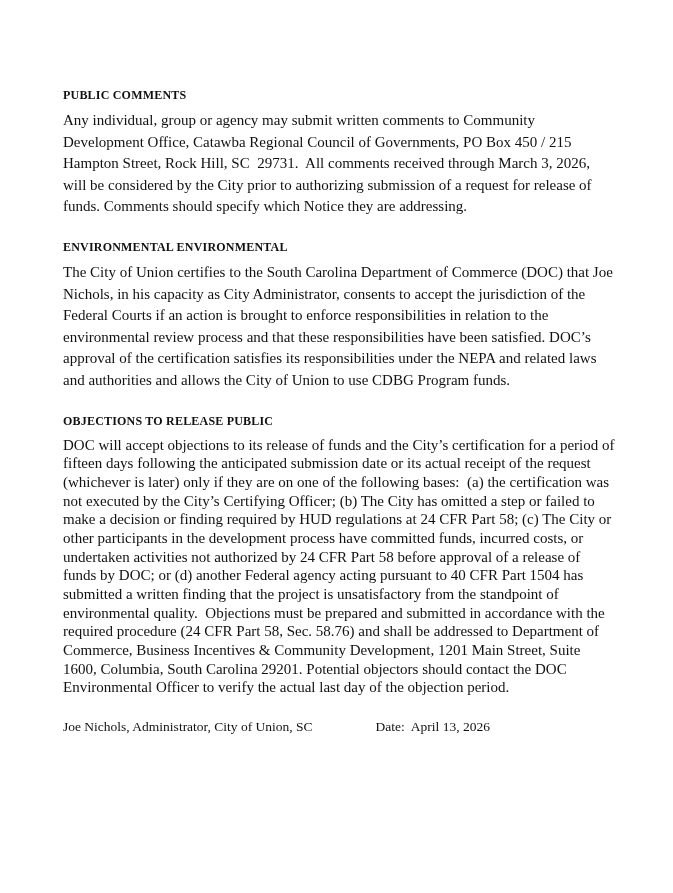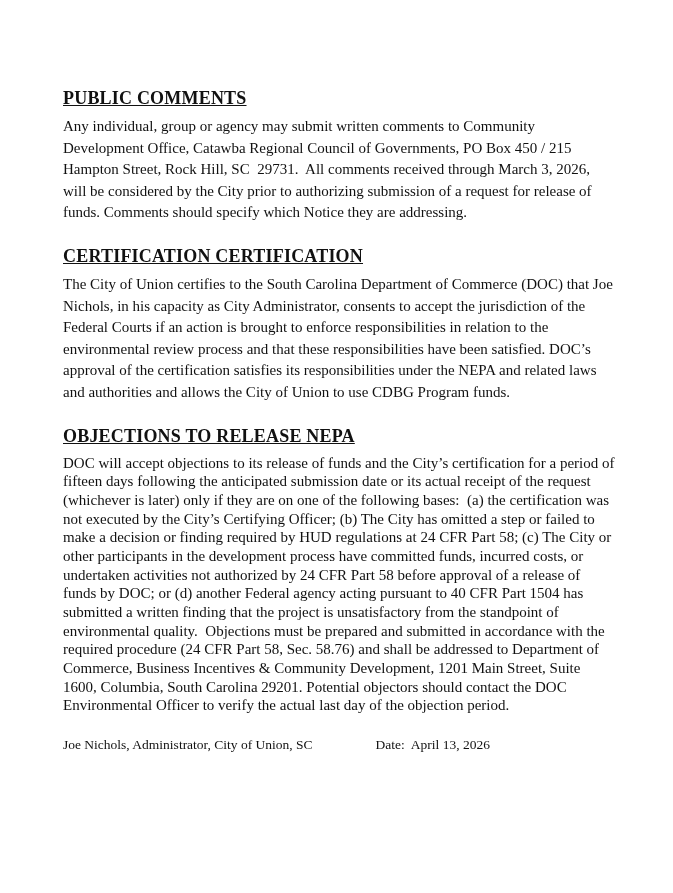--- a/index.html
+++ b/index.html
@@ -13,23 +13,22 @@
   }
   .page {
     width: 673px;
     height: 893px;
     background: #ffffff;
     padding: 88px 58px 0 63px;
     overflow: hidden;
   }
   .doc-section { margin-bottom: 22px; }
   .section-heading {
-    font-size: 18px;
+    font-size: 12px;
     font-weight: bold;
-    text-decoration: underline;
     letter-spacing: 0.2px;
     margin-bottom: 7px;
     white-space: pre-wrap;
   }
   .section-body {
     font-size: 15px;
     line-height: 1.44;
     text-align: left;
     white-space: pre-wrap;
   }
@@ -50,26 +49,26 @@
 <body>
 
 <div class="page">
 
   <div class="doc-section">
     <div class="section-heading">PUBLIC COMMENTS</div>
     <div class="section-body">Any individual, group or agency may submit written comments to Community Development Office, Catawba Regional Council of Governments, PO Box 450 / 215 Hampton Street, Rock Hill, SC  29731.  All comments received through March 3, 2026, will be considered by the City prior to authorizing submission of a request for release of funds. Comments should specify which Notice they are addressing.</div>
   </div>
 
   <div class="doc-section">
-    <div class="section-heading">CERTIFICATION CERTIFICATION</div>
+    <div class="section-heading">ENVIRONMENTAL ENVIRONMENTAL</div>
     <div class="section-body">The City of Union certifies to the South Carolina Department of Commerce (DOC) that Joe Nichols, in his capacity as City Administrator, consents to accept the jurisdiction of the Federal Courts if an action is brought to enforce responsibilities in relation to the environmental review process and that these responsibilities have been satisfied. DOC’s approval of the certification satisfies its responsibilities under the NEPA and related laws and authorities and allows the City of Union to use CDBG Program funds.</div>
   </div>
 
   <div class="doc-section">
-    <div class="section-heading">OBJECTIONS TO RELEASE NEPA</div>
+    <div class="section-heading">OBJECTIONS TO RELEASE PUBLIC</div>
     <div class="section-body tight">DOC will accept objections to its release of funds and the City’s certification for a period of fifteen days following the anticipated submission date or its actual receipt of the request (whichever is later) only if they are on one of the following bases:  (a) the certification was not executed by the City’s Certifying Officer; (b) The City has omitted a step or failed to make a decision or finding required by HUD regulations at 24 CFR Part 58; (c) The City or other participants in the development process have committed funds, incurred costs, or undertaken activities not authorized by 24 CFR Part 58 before approval of a release of funds by DOC; or (d) another Federal agency acting pursuant to 40 CFR Part 1504 has submitted a written finding that the project is unsatisfactory from the standpoint of environmental quality.  Objections must be prepared and submitted in accordance with the required procedure (24 CFR Part 58, Sec. 58.76) and shall be addressed to Department of Commerce, Business Incentives &amp; Community Development, 1201 Main Street, Suite 1600, Columbia, South Carolina 29201. Potential objectors should contact the DOC Environmental Officer to verify the actual last day of the objection period.</div>
   </div>
 
   <div class="footer-row">
     <span class="sig">Joe Nichols, Administrator, City of Union, SC</span>
     <span class="date">Date:  April 13, 2026</span>
   </div>
 
 </div>
 

